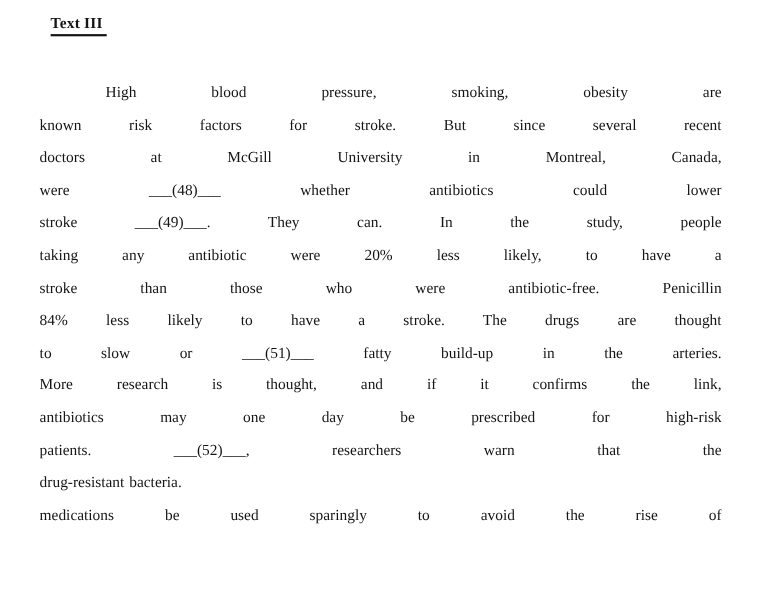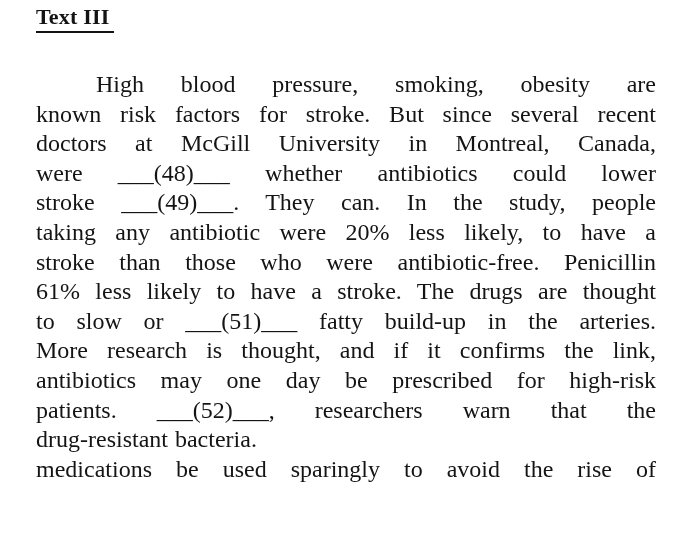--- a/index.html
+++ b/index.html
@@ -13,38 +13,38 @@
     height: 550px;
     background: #ffffff;
     font-family: "Liberation Serif", serif;
     color: #141414;
     overflow: hidden;
   }
   .title {
     position: absolute;
     left: 36px;
     top: 4px;
-    margin: 0;
-    font-size: 22px;
+    margin: 10px;
+    font-size: 14px;
     font-weight: 700;
     letter-spacing: 0.2px;
   }
   .title-text {
     display: inline-block;
     border-bottom: 2px solid #141414;
     padding: 0 4px 1px 0;
   }
   .passage {
     position: absolute;
     left: 36px;
     top: 70px;
     width: 620px;
   }
   .line {
-    font-size: 24px;
+    font-size: 14px;
     line-height: 29.6px;
     height: 29.6px;
     overflow: hidden;
     text-align: justify;
     text-align-last: justify;
     word-spacing: 1px;
   }
   .line:not(.last)::after {
     content: "";
     display: inline-block;
@@ -68,21 +68,21 @@
   </h1>
 
   <div class="passage">
     <div class="line first">High blood pressure, smoking, obesity are</div>
     <div class="line">known risk factors for stroke. But since several recent</div>
     <div class="line">doctors at McGill University in Montreal, Canada,</div>
     <div class="line">were ___(48)___ whether antibiotics could lower</div>
     <div class="line">stroke ___(49)___. They can. In the study, people</div>
     <div class="line">taking any antibiotic were 20% less likely, to have a</div>
     <div class="line">stroke than those who were antibiotic-free. Penicillin</div>
-    <div class="line">61% less likely to have a stroke. The drugs are thought</div>
+    <div class="line">84% less likely to have a stroke. The drugs are thought</div>
     <div class="line">to slow or ___(51)___ fatty build-up in the arteries.</div>
     <div class="line">More research is thought, and if it confirms the link,</div>
     <div class="line">antibiotics may one day be prescribed for high-risk</div>
     <div class="line">patients. ___(52)___, researchers warn that the</div>
     <div class="line last">drug-resistant bacteria.</div>
     <div class="line">medications be used sparingly to avoid the rise of</div>
   </div>
 </div>
 
 </body></html>

